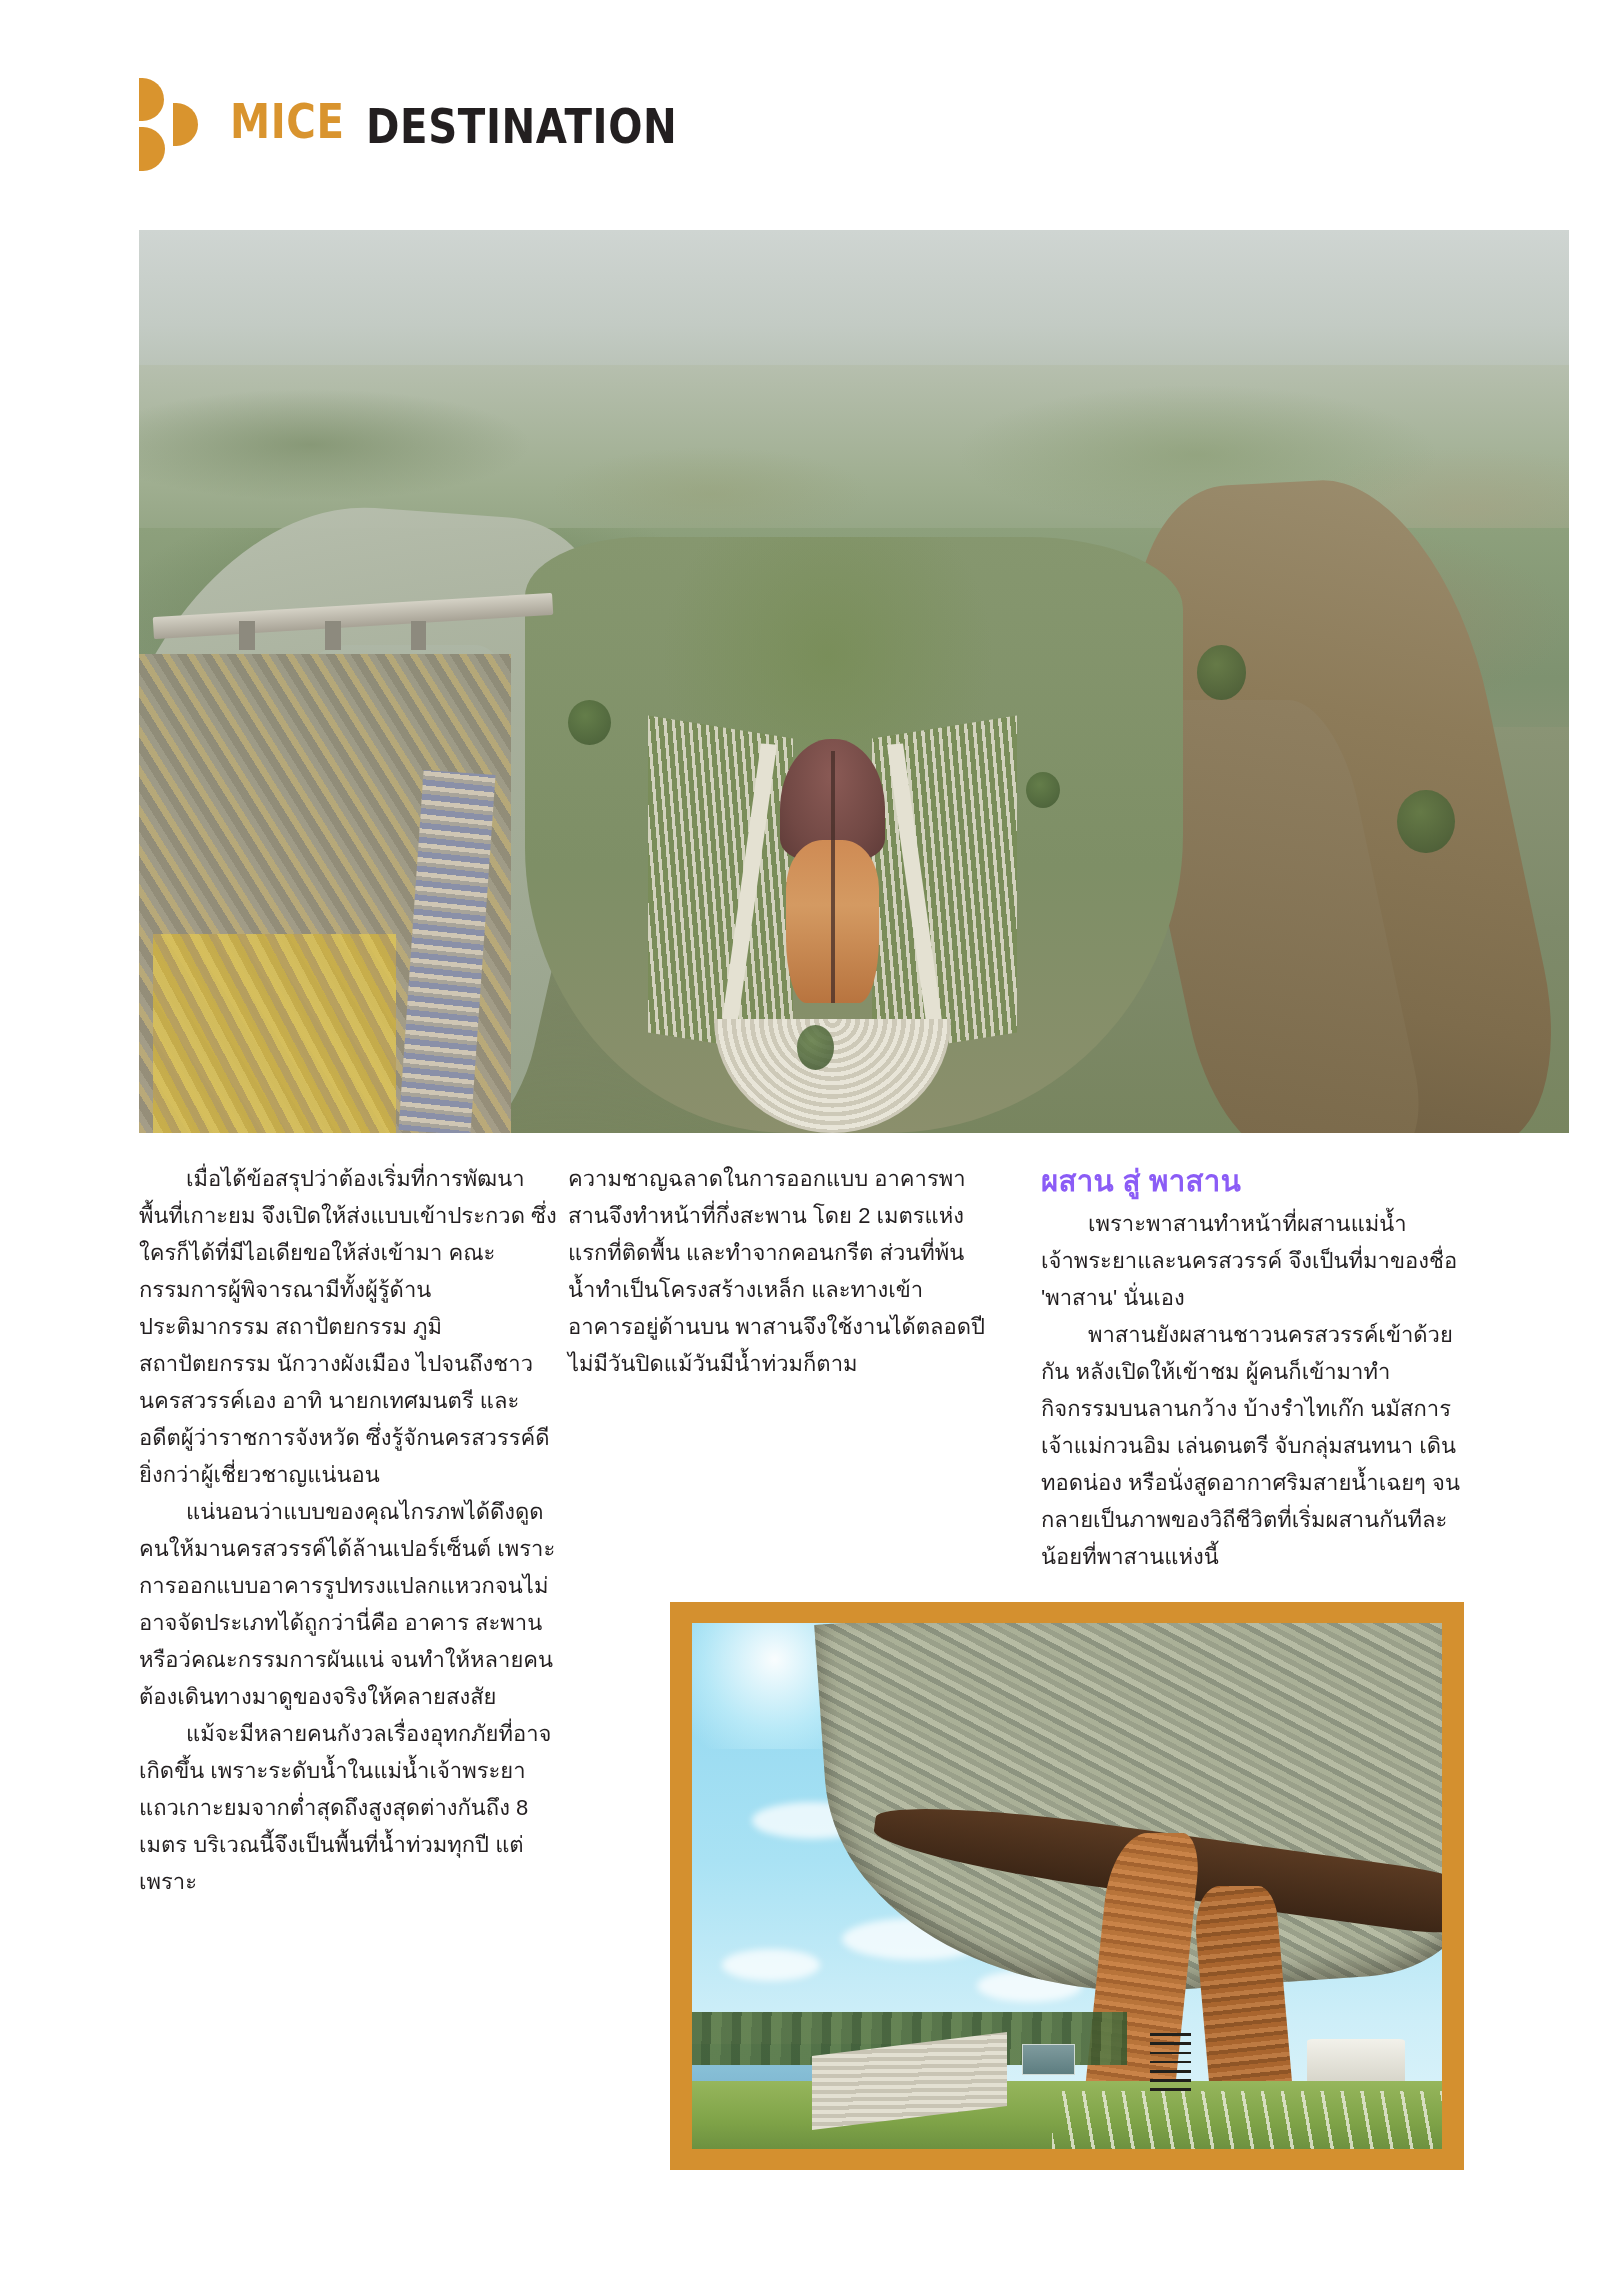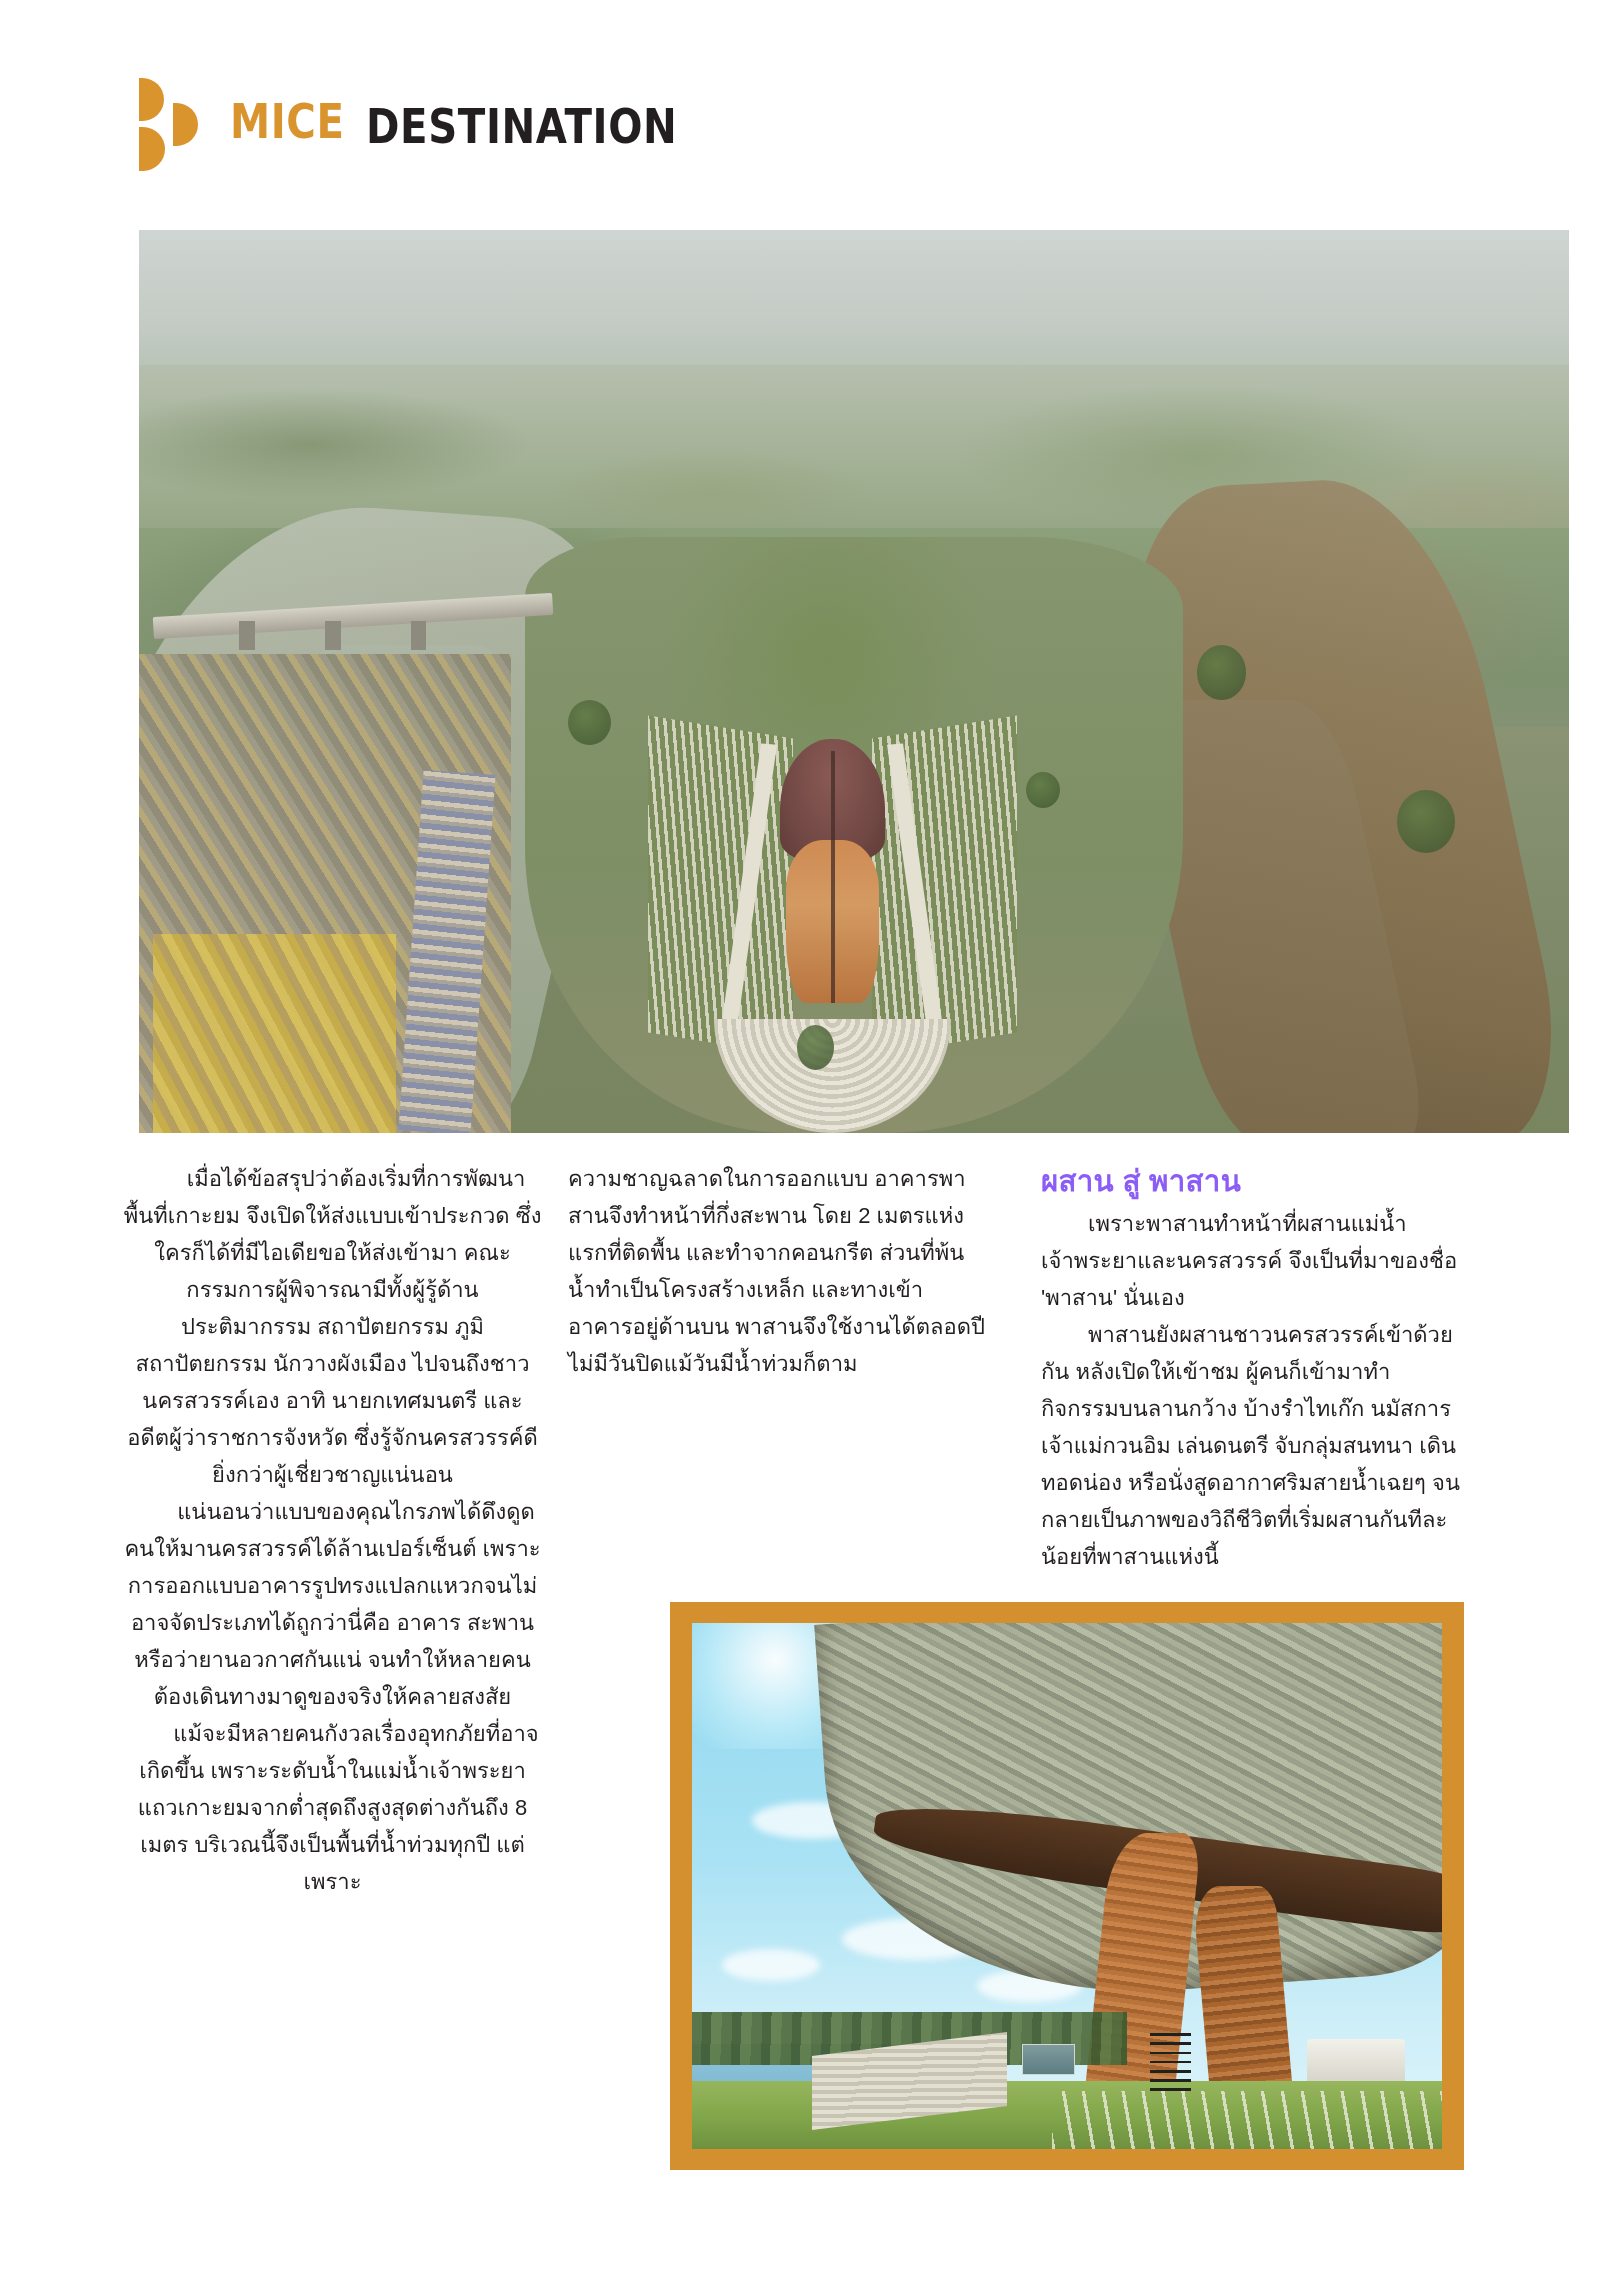--- a/index.html
+++ b/index.html
@@ -250,21 +250,21 @@
   .col {
     position: absolute;
     top: 1160px;
     width: 419px;
     font-size: 22px;
     line-height: 37px;
     color: #231F20;
     font-family: "Liberation Sans", "DejaVu Sans", sans-serif;
     text-align: left;
   }
-  .col-1 { left: 123px; text-align: center; }
+  .col-1 { left: 139px; }
   .col-2 { left: 568px; }
   .col-3 { left: 1041px; width: 424px; }
 
   .col p { margin: 0; text-indent: 47px; }
   .col p.noindent { text-indent: 0; }
 
   .sec-head {
     font-size: 29.4px;
     font-weight: 700;
     color: #8b5cf6;
@@ -441,21 +441,21 @@
 
     <div class="hero-tree" style="left:30%;top:52%;width:3%;height:5%"></div>
     <div class="hero-tree" style="left:62%;top:60%;width:2.4%;height:4%"></div>
     <div class="hero-tree" style="left:74%;top:46%;width:3.4%;height:6%"></div>
     <div class="hero-tree" style="left:88%;top:62%;width:4%;height:7%"></div>
     <div class="hero-tree" style="left:46%;top:88%;width:2.6%;height:5%"></div>
   </div>
 
   <div class="col col-1">
     <p>เมื่อได้ข้อสรุปว่าต้องเริ่มที่การพัฒนาพื้นที่เกาะยม จึงเปิดให้ส่งแบบเข้าประกวด ซึ่งใครก็ได้ที่มีไอเดียขอให้ส่งเข้ามา คณะกรรมการผู้พิจารณามีทั้งผู้รู้ด้านประติมากรรม สถาปัตยกรรม ภูมิสถาปัตยกรรม นักวางผังเมือง ไปจนถึงชาวนครสวรรค์เอง อาทิ นายกเทศมนตรี และอดีตผู้ว่าราชการจังหวัด ซึ่งรู้จักนครสวรรค์ดียิ่งกว่าผู้เชี่ยวชาญแน่นอน</p>
-    <p>แน่นอนว่าแบบของคุณไกรภพได้ดึงดูดคนให้มานครสวรรค์ได้ล้านเปอร์เซ็นต์ เพราะการออกแบบอาคารรูปทรงแปลกแหวกจนไม่อาจจัดประเภทได้ถูกว่านี่คือ อาคาร สะพานหรือว่ายานอวกาศกันแน่ จนทำให้หลายคนต้องเดินทางมาดูของจริงให้คลายสงสัย</p>
+    <p>แน่นอนว่าแบบของคุณไกรภพได้ดึงดูดคนให้มานครสวรรค์ได้ล้านเปอร์เซ็นต์ เพราะการออกแบบอาคารรูปทรงแปลกแหวกจนไม่อาจจัดประเภทได้ถูกว่านี่คือ อาคาร สะพานหรือว่คณะกรรมการผันแน่ จนทำให้หลายคนต้องเดินทางมาดูของจริงให้คลายสงสัย</p>
     <p>แม้จะมีหลายคนกังวลเรื่องอุทกภัยที่อาจเกิดขึ้น เพราะระดับน้ำในแม่น้ำเจ้าพระยาแถวเกาะยมจากต่ำสุดถึงสูงสุดต่างกันถึง 8 เมตร บริเวณนี้จึงเป็นพื้นที่น้ำท่วมทุกปี แต่เพราะ</p>
   </div>
 
   <div class="col col-2">
     <p class="noindent">ความชาญฉลาดในการออกแบบ อาคารพาสานจึงทำหน้าที่กึ่งสะพาน โดย 2 เมตรแห่งแรกที่ติดพื้น และทำจากคอนกรีต ส่วนที่พ้นน้ำทำเป็นโครงสร้างเหล็ก และทางเข้าอาคารอยู่ด้านบน พาสานจึงใช้งานได้ตลอดปีไม่มีวันปิดแม้วันมีน้ำท่วมก็ตาม</p>
   </div>
 
   <div class="col col-3">
     <div class="sec-head first">ผสาน สู่ พาสาน</div>
     <p>เพราะพาสานทำหน้าที่ผสานแม่น้ำเจ้าพระยาและนครสวรรค์ จึงเป็นที่มาของชื่อ 'พาสาน' นั่นเอง</p>

